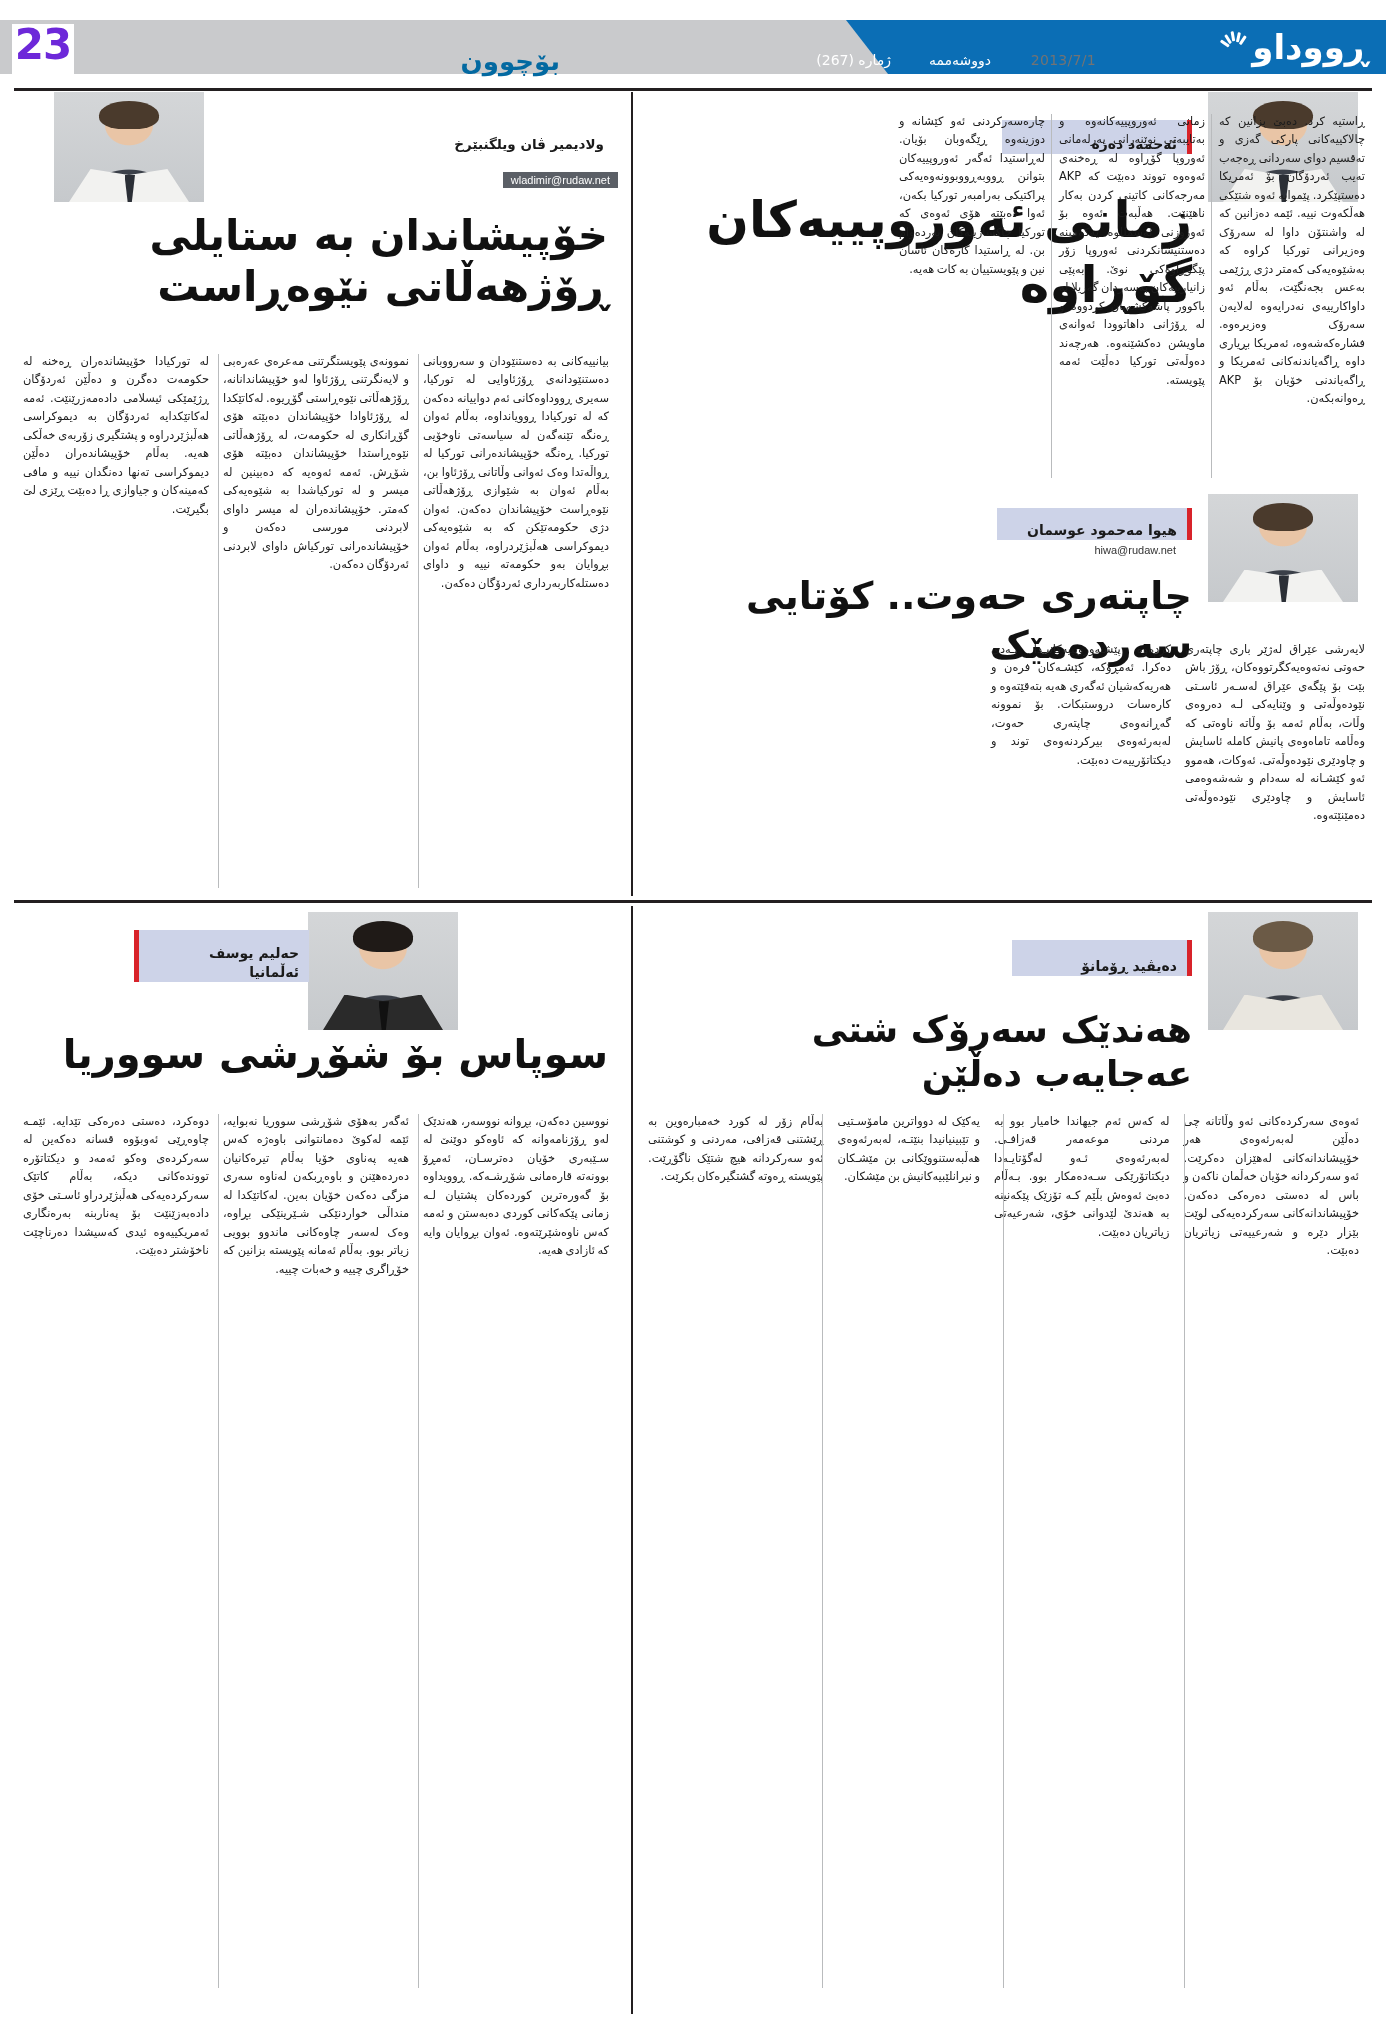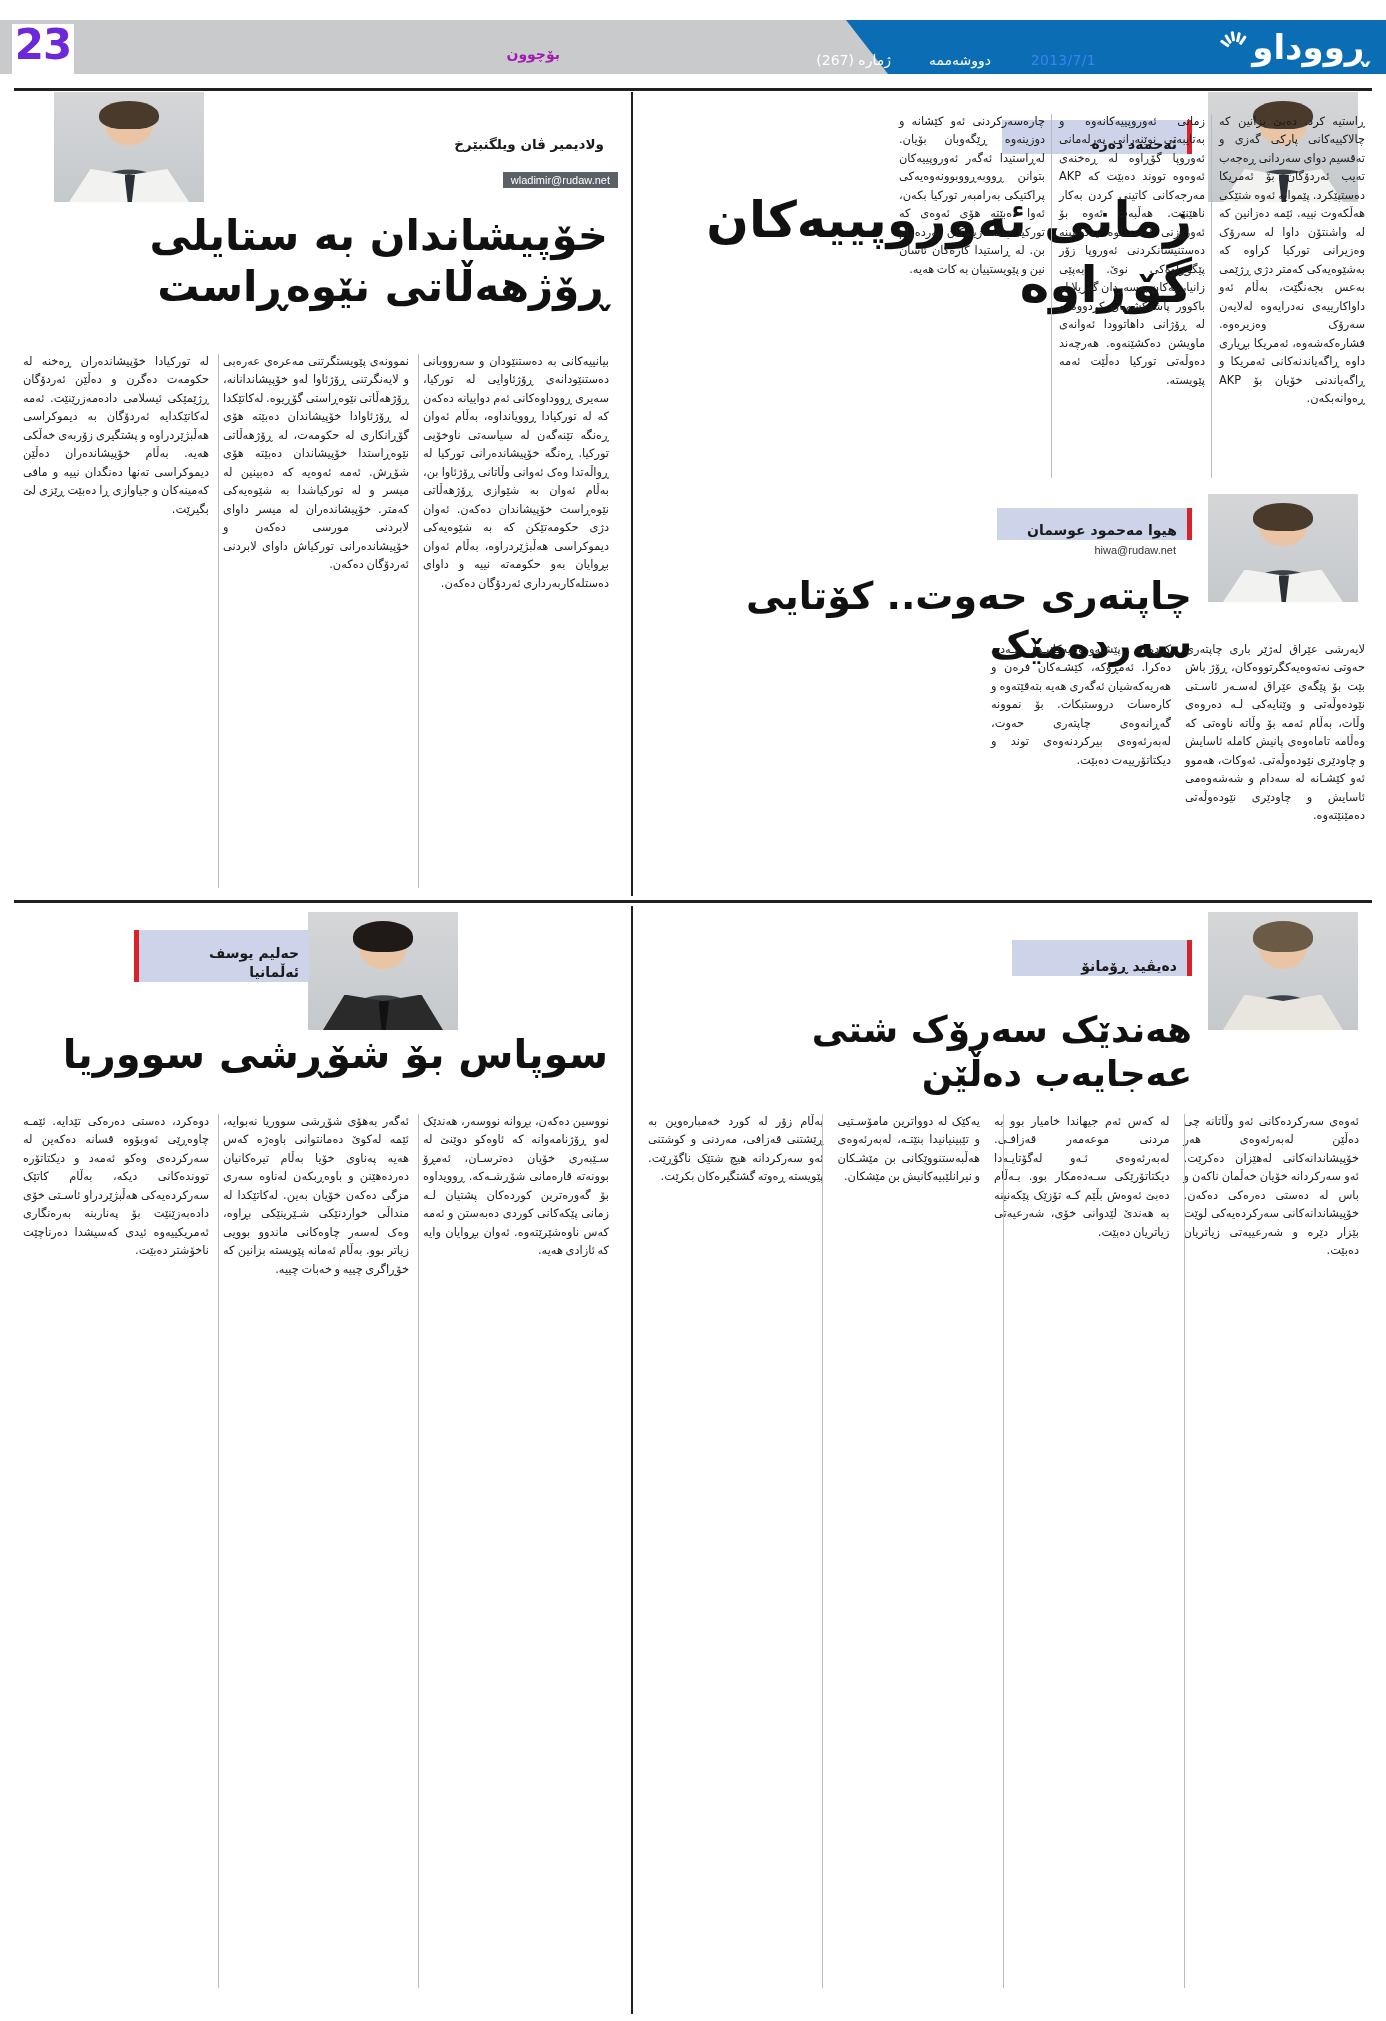--- a/index.html
+++ b/index.html
@@ -11,22 +11,22 @@
   }
   
   #masthead{position:absolute;left:0;top:20px;width:1386px;height:54px;}
   .mh-grey{position:absolute;left:0;top:0;width:1386px;height:54px;background:#c9cacc;}
   .mh-blue{position:absolute;right:0;top:0;width:540px;height:54px;background:#0b6eb5;
            clip-path:polygon(0 0,100% 0,100% 100%,42px 100%);}
   .pagenum{position:absolute;left:12px;top:4px;width:62px;height:60px;background:#fff;
            display:flex;align-items:flex-start;justify-content:center;}
   .pagenum span{font-family:"DejaVu Sans","Liberation Sans",sans-serif;font-size:42px;
            font-weight:700;line-height:1;color:#6d28d9;letter-spacing:-1px;}
-  .mh-section{position:absolute;right:826px;top:26px;font-size:14px;font-weight:700;color:#a21caf;}
-  .mh-date{position:absolute;right:290px;top:32px;font-size:14px;color:#3b82f6;letter-spacing:.3px;}
+  .mh-section{position:absolute;right:826px;top:26px;font-size:26px;font-weight:700;color:#0369a1;}
+  .mh-date{position:absolute;right:290px;top:32px;font-size:14px;color:#737373;letter-spacing:.3px;}
   .mh-day{position:absolute;right:395px;top:32px;font-size:14px;color:#fff;}
   .mh-issue{position:absolute;right:495px;top:32px;font-size:14px;color:#fff;}
   
   .logo{position:absolute;right:18px;top:6px;height:42px;display:flex;align-items:center;gap:4px;}
   .logo-text{font-size:34px;font-weight:800;color:#fff;line-height:1;letter-spacing:-1px;}
   .logo-rays{position:relative;width:26px;height:30px;}
   .logo-rays i{position:absolute;display:block;width:3px;height:10px;background:#fff;border-radius:1px;
                left:12px;top:9px;transform-origin:50% 100%;}
 
   

